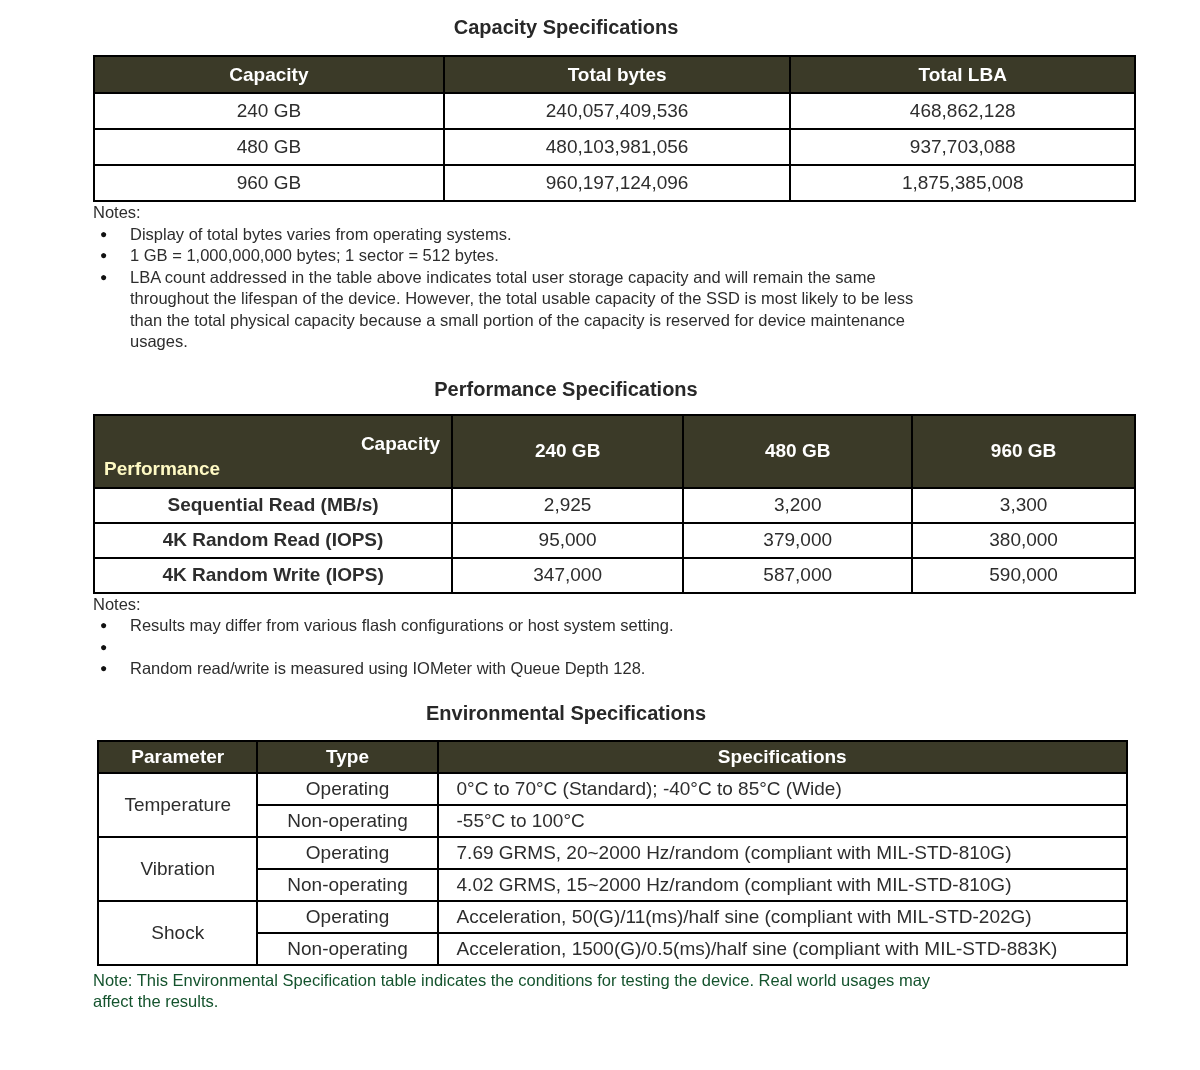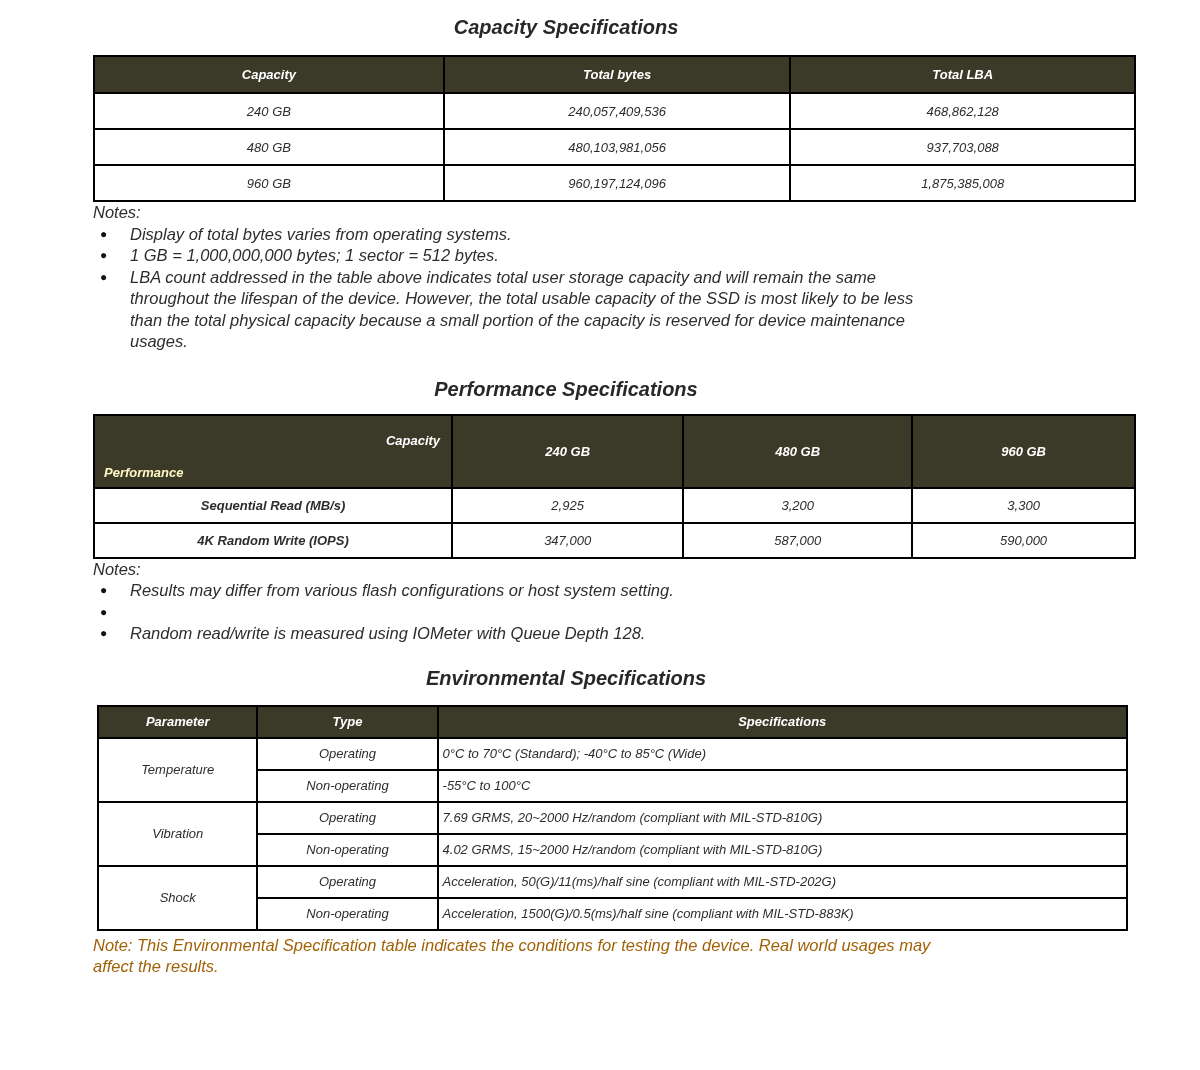--- a/index.html
+++ b/index.html
@@ -7,21 +7,20 @@
     margin: 0; padding: 0;
     width: 1200px; height: 1070px;
     background: #ffffff;
     font-family: "Liberation Sans", "DejaVu Sans", sans-serif;
     color: #2d2d2d;
     overflow: hidden;
   }
   .page {
     width: 992px; height: 1070px;
     padding: 12px 57px 0 93px;
-    font-style: italic;
   }
   .section-title {
     font-size: 20px;
     font-weight: bold;
     color: #282828;
     text-align: center;
     position: relative;
     left: 52px;
     line-height: 26px;
   }
@@ -30,21 +29,21 @@
   .title-environment{ margin: 20px 0 14px 0; }
 
   table.spec-table {
     border-collapse: collapse;
     table-layout: fixed;
     width: 1043px;
     border: 2px solid #000;
   }
   table.spec-table th, table.spec-table td {
     border: 2px solid #000;
-    font-size: 13px;
+    font-size: 19px;
     text-align: center;
     vertical-align: middle;
     padding: 0;
     overflow: hidden;
   }
   table.spec-table th {
     background: #3b3a28;
     color: #ffffff;
     font-weight: bold;
   }
@@ -73,41 +72,41 @@
   .diag-bottom {
     position: absolute; bottom: 7px; left: 9px;
     font-weight: bold; color: #fef9c3;
   }
 
   
   .env-table { width: 1031px !important; margin-left: 4px; border-radius: 21px; }
   .env-table th { height: 32px; }
   .env-table td { height: 32px; border-width: 1.5px; font-size: 16.5px; }
   .env-table tr.group-start > td { border-top: 2px solid #000; }
-  .env-table td.env-spec { text-align: left; padding-left: 4px; }
+  .env-table td.env-spec { text-align: left; padding-left: 18px; }
 
   
   .notes { margin-top: 0; font-size: 16.5px; line-height: 21.5px; color: #2d2d2d; }
   .notes-label { }
   .bullet-row { display: flex; align-items: flex-start; }
   .bullet-glyph {
     flex: 0 0 37px;
     padding-left: 7px;
     font-size: 12px;
     line-height: 21.5px;
     color: #111;
   }
   .bullet-text { flex: 0 1 auto; max-width: 962px; }
 
   .footnote {
     margin-top: 4px;
     font-size: 16.5px;
     line-height: 21.5px;
     max-width: 1025px;
-    color: #a16207;
+    color: #14532d;
   }
 </style>
 </head>
 <body>
 
 <div class="page">
 
   <div class="section-title title-capacity">Capacity Specifications</div>
 
   <table class="spec-table capacity-table">
@@ -179,20 +178,26 @@
       </tr>
     </thead>
     <tbody>
       <tr>
         <td class="row-label">Sequential Read (MB/s)</td>
         <td>2,925</td>
         <td>3,200</td>
         <td>3,300</td>
       </tr>
       <tr>
+        <td class="row-label">4K Random Read (IOPS)</td>
+        <td>95,000</td>
+        <td>379,000</td>
+        <td>380,000</td>
+      </tr>
+      <tr>
         <td class="row-label">4K Random Write (IOPS)</td>
         <td>347,000</td>
         <td>587,000</td>
         <td>590,000</td>
       </tr>
     </tbody>
   </table>
 
   <div class="notes">
     <div class="notes-label">Notes:</div>

